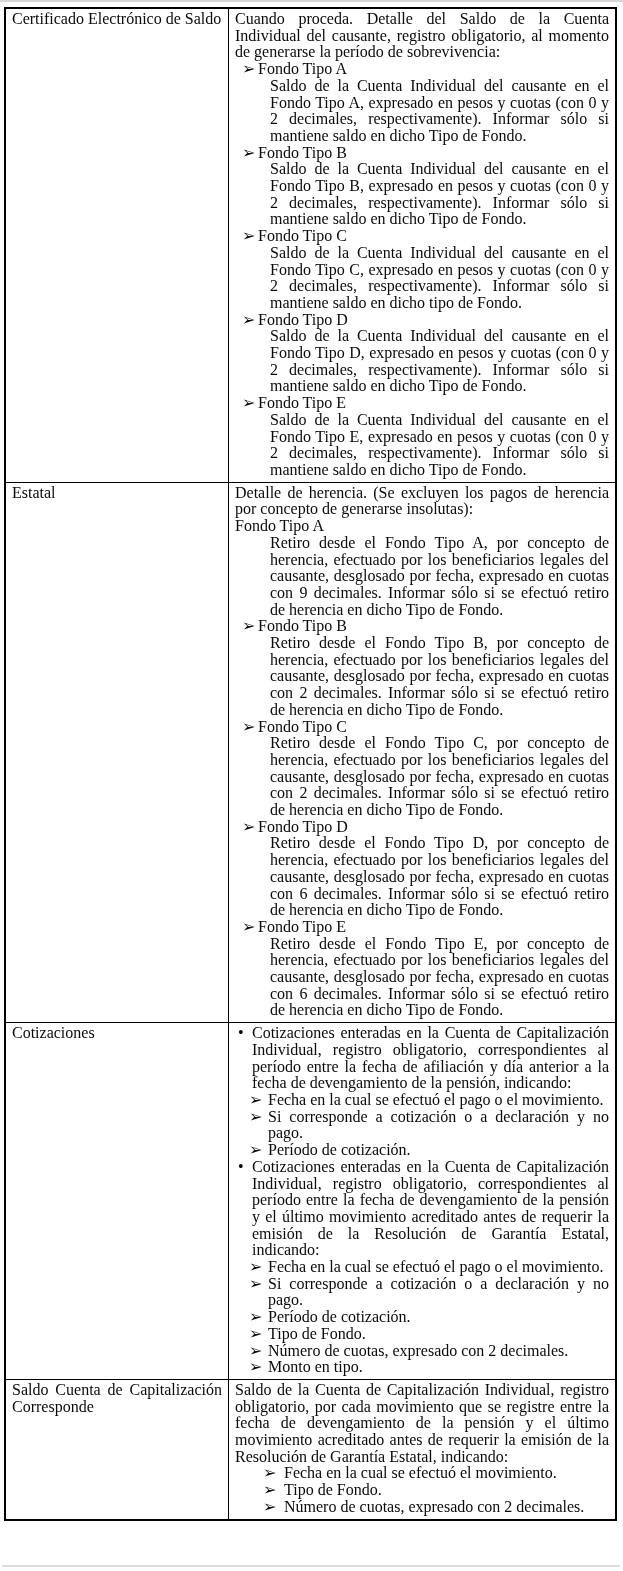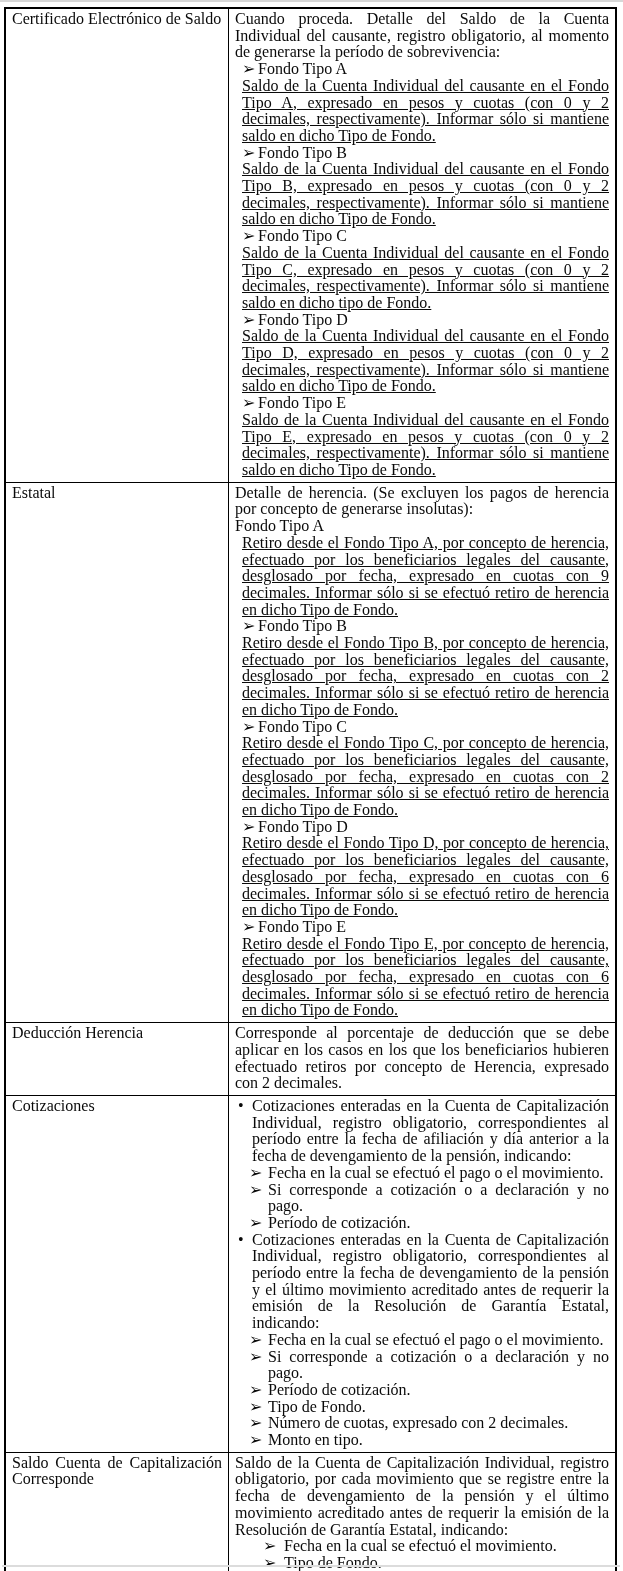--- a/index.html
+++ b/index.html
@@ -54,21 +54,21 @@
   }
   
   .li { display: flex; }
   .li .blt { flex: 0 0 auto; }
   .li .txt { flex: 1 1 auto; text-align: justify; }
 
   
   .a1 { margin-left: 7px; }
   .a1 .blt { width: 16px; }
   
-  .i1 { margin-left: 7px; text-decoration: underline; }
+  .i1 { margin-left: 35px; }
   
   .dot { margin-left: 3px; }
   .dot .blt { width: 14px; }
   
   .a2 { margin-left: 14px; }
   .a2 .blt { width: 19px; }
   
   .a3 { margin-left: 28px; }
   .a3 .blt { width: 21px; }
 </style>
@@ -137,28 +137,20 @@
           <div class="blk i1">Retiro desde el Fondo Tipo D, por concepto de herencia, efectuado por los beneficiarios legales del causante, desglosado por fecha, expresado en cuotas con 6 decimales. Informar sólo si se efectuó retiro de herencia en dicho Tipo de Fondo.</div>
           <div class="li a1">
             <span class="blt">➢</span>
             <div class="txt">Fondo Tipo E</div>
           </div>
           <div class="blk i1">Retiro desde el Fondo Tipo E, por concepto de herencia, efectuado por los beneficiarios legales del causante, desglosado por fecha, expresado en cuotas con 6 decimales. Informar sólo si se efectuó retiro de herencia en dicho Tipo de Fondo.</div>
         </td>
       </tr>
       <tr>
         <td class="label-cell">
-          <div class="label">Deducción Herencia</div>
-        </td>
-        <td class="content-cell">
-          <div class="blk ">Corresponde al porcentaje de deducción que se debe aplicar en los casos en los que los beneficiarios hubieren efectuado retiros por concepto de Herencia, expresado con 2 decimales.</div>
-        </td>
-      </tr>
-      <tr>
-        <td class="label-cell">
           <div class="label">Cotizaciones</div>
         </td>
         <td class="content-cell">
           <div class="li dot">
             <span class="blt">•</span>
             <div class="txt">Cotizaciones enteradas en la Cuenta de Capitalización Individual, registro obligatorio, correspondientes al período entre la fecha de afiliación y día anterior a la fecha de devengamiento de la pensión, indicando:</div>
           </div>
           <div class="li a2">
             <span class="blt">➢</span>
             <div class="txt">Fecha en la cual se efectuó el pago o el movimiento.</div>

